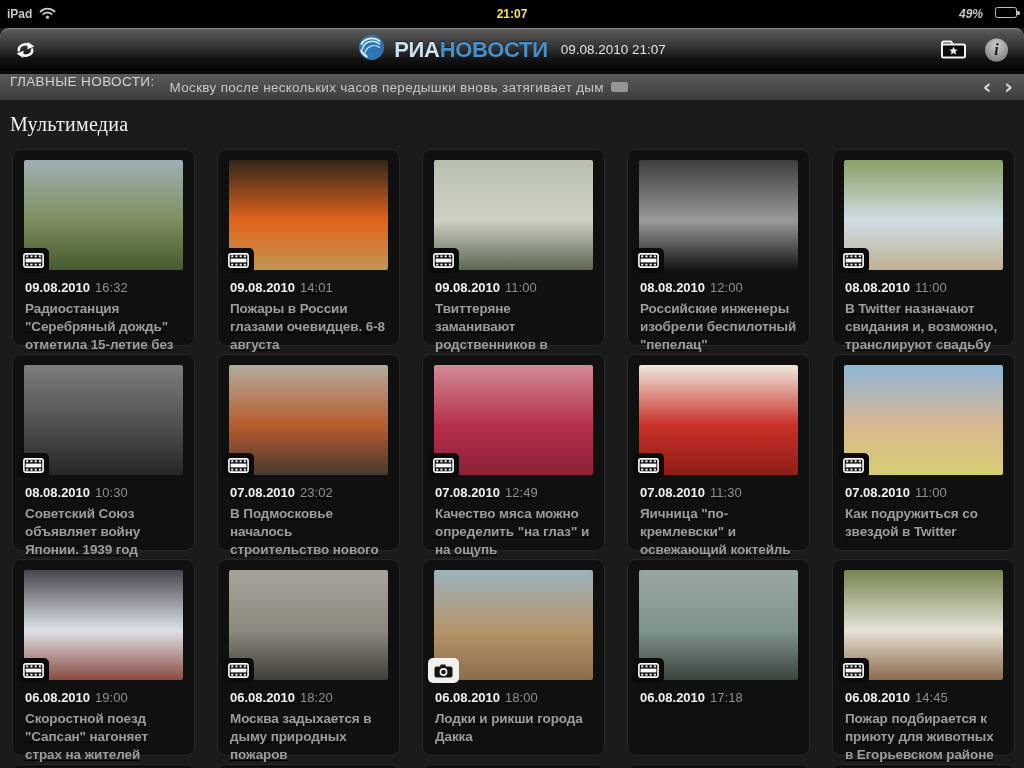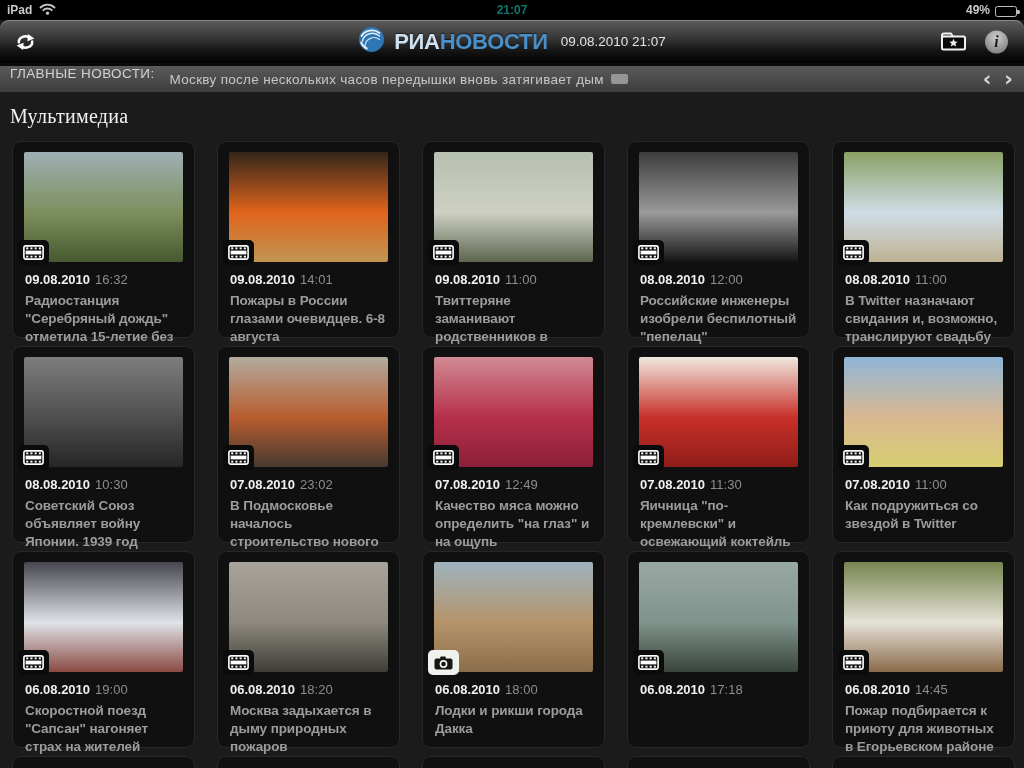--- a/index.html
+++ b/index.html
@@ -1,24 +1,24 @@
 <!DOCTYPE html>
 <html><head>
 <meta charset="utf-8">
 <style>
   * { margin:0; padding:0; box-sizing:border-box; }
   html,body { width:1024px; height:768px; overflow:hidden; }
   body { background:#1b1b1b; font-family:"Liberation Sans", sans-serif; position:relative; }
 
   
-  .status-bar { height:20px; background:#000; display:flex; align-items:center;
+  .status-bar { height:28px; background:#000; display:flex; align-items:center;
     padding:0 7px; position:relative; color:#c9c9c9; font-size:12px; font-weight:bold; }
   .sb-left { display:flex; align-items:center; gap:7px; }
-  .sb-clock { position:absolute; left:50%; transform:translateX(-50%); color:#0f766e; }
-  .sb-right { margin-left:auto; display:flex; align-items:flex-end; gap:5px; }
+  .sb-clock { position:absolute; left:50%; transform:translateX(-50%); color:#fde047; }
+  .sb-right { margin-left:auto; display:flex; align-items:flex-start; gap:12px;font-style:italic; }
   .battery { width:22px; height:11px; border:1px solid #bfbfbf; border-radius:2.5px;
     position:relative; padding:1.5px; }
   .battery::after { content:""; position:absolute; right:-3.5px; top:2.5px; width:2.5px;
     height:4.5px; background:#bfbfbf; border-radius:0 1.5px 1.5px 0; }
   .battery-fill { height:100%; width:48%; background:#d9d9d9; border-radius:1px; }
 
   
   .navbar { height:43px; background:linear-gradient(180deg,#5d5d5d 0%,#3a3a3a 38%,#141414 72%,#020202 100%);
     border-radius:9px 9px 0 0; box-shadow:inset 0 1px 0 rgba(255,255,255,.28);
     position:relative; display:flex; align-items:center; }
@@ -50,21 +50,21 @@
   .ticker-nav { margin-left:auto; display:flex; gap:11px; }
   .chev { background:none; border:none; color:#d8d8d8; font-size:21px; font-weight:bold;
     line-height:1; cursor:pointer; padding:0 1px; font-family:"DejaVu Sans", sans-serif; }
 
   
   .section-title { font-family:"Liberation Serif", serif; font-size:20px; font-weight:normal;
     color:#f2f2f2; margin:13px 0 2px 10px; letter-spacing:.3px; }
 
   
   .grid { margin:13px 0 0 12px; display:grid; grid-template-columns:repeat(5,183px);
-    grid-auto-rows:197px; column-gap:22px; row-gap:8px; }
+    grid-auto-rows:197px; column-gap:22px; row-gap:8px;text-decoration:underline; }
   .card { background:#101010; border:1px solid #272727; border-radius:9px; cursor:pointer; }
   .thumb { margin:10px 11px 0; height:110px; border-radius:2px; position:relative;
     background:#444; }
   .badge { position:absolute; left:-6px; bottom:-3px; width:31px; height:25px;
     border-radius:5px; display:flex; align-items:center; justify-content:center; }
   .badge.video { background:#0b0b0b; }
   .badge.photo { background:#f1f1ee; }
   .meta { margin:10px 12px 0; font-size:13px; color:#f0f0f0; font-weight:bold; }
   .meta .time { color:#8d8d8d; font-weight:normal; margin-left:5px; }
   .card-title { margin:5px 12px 0; font-size:13.5px; font-weight:bold; color:#9c9c9c;

